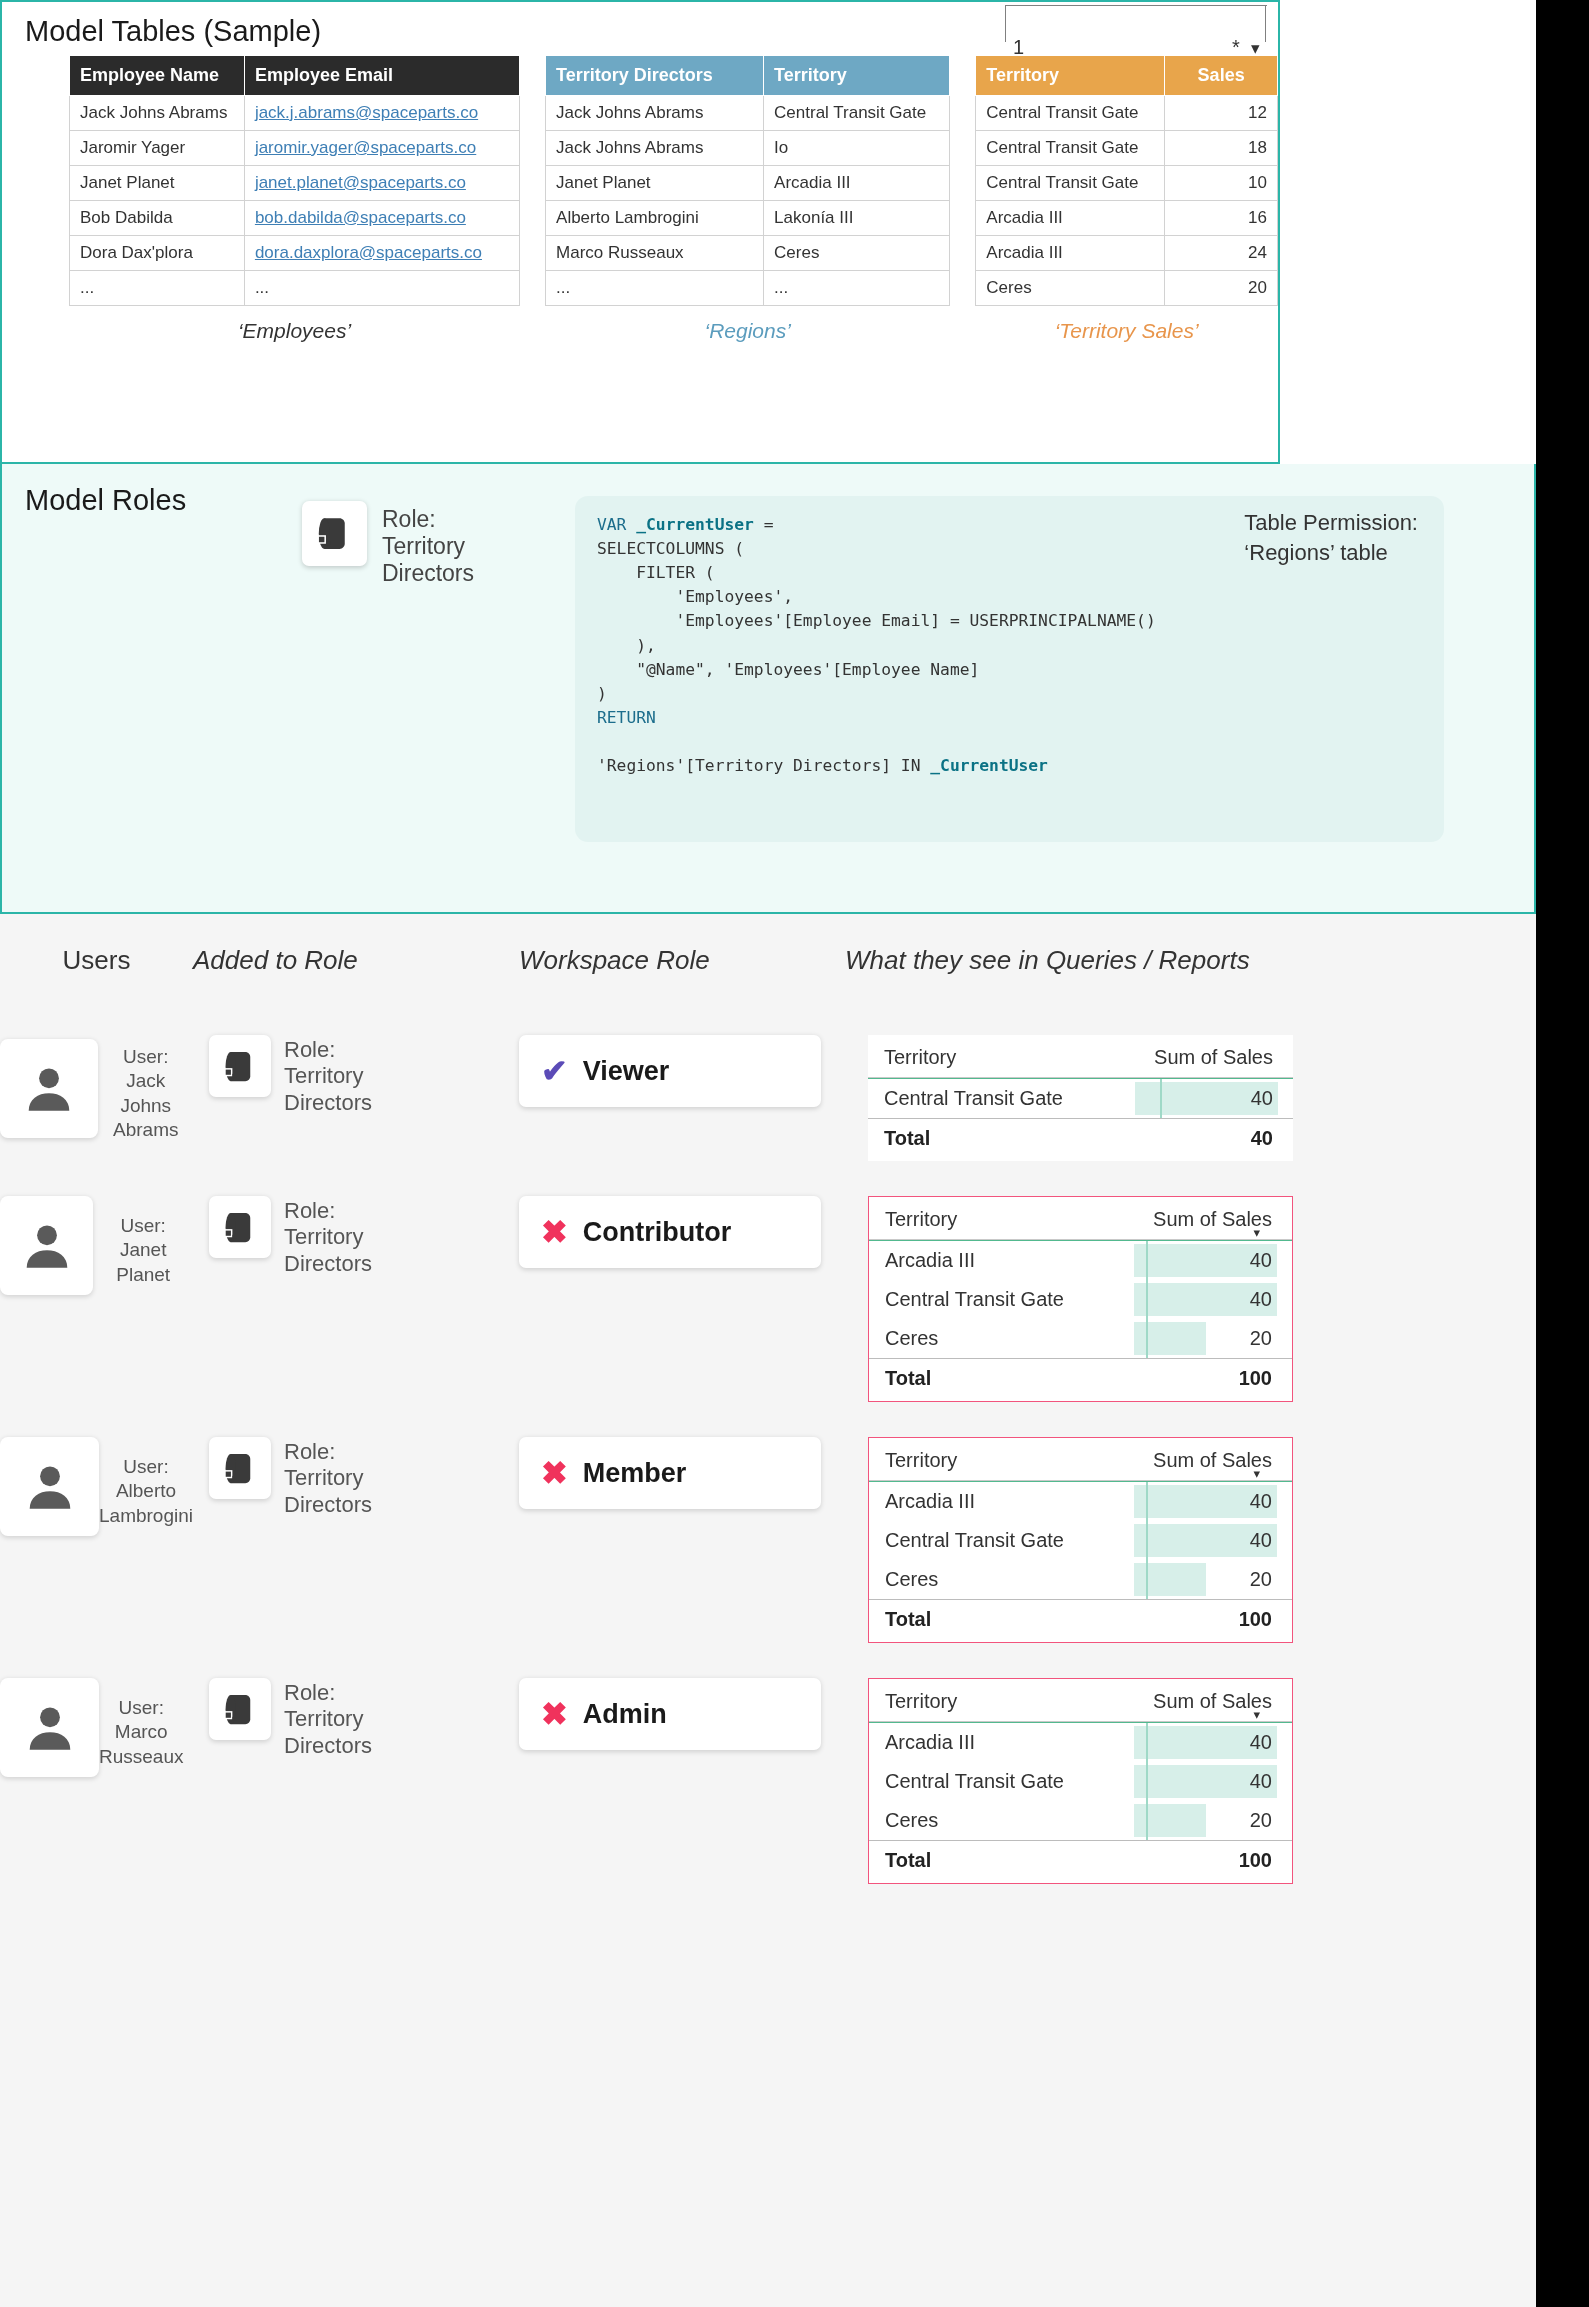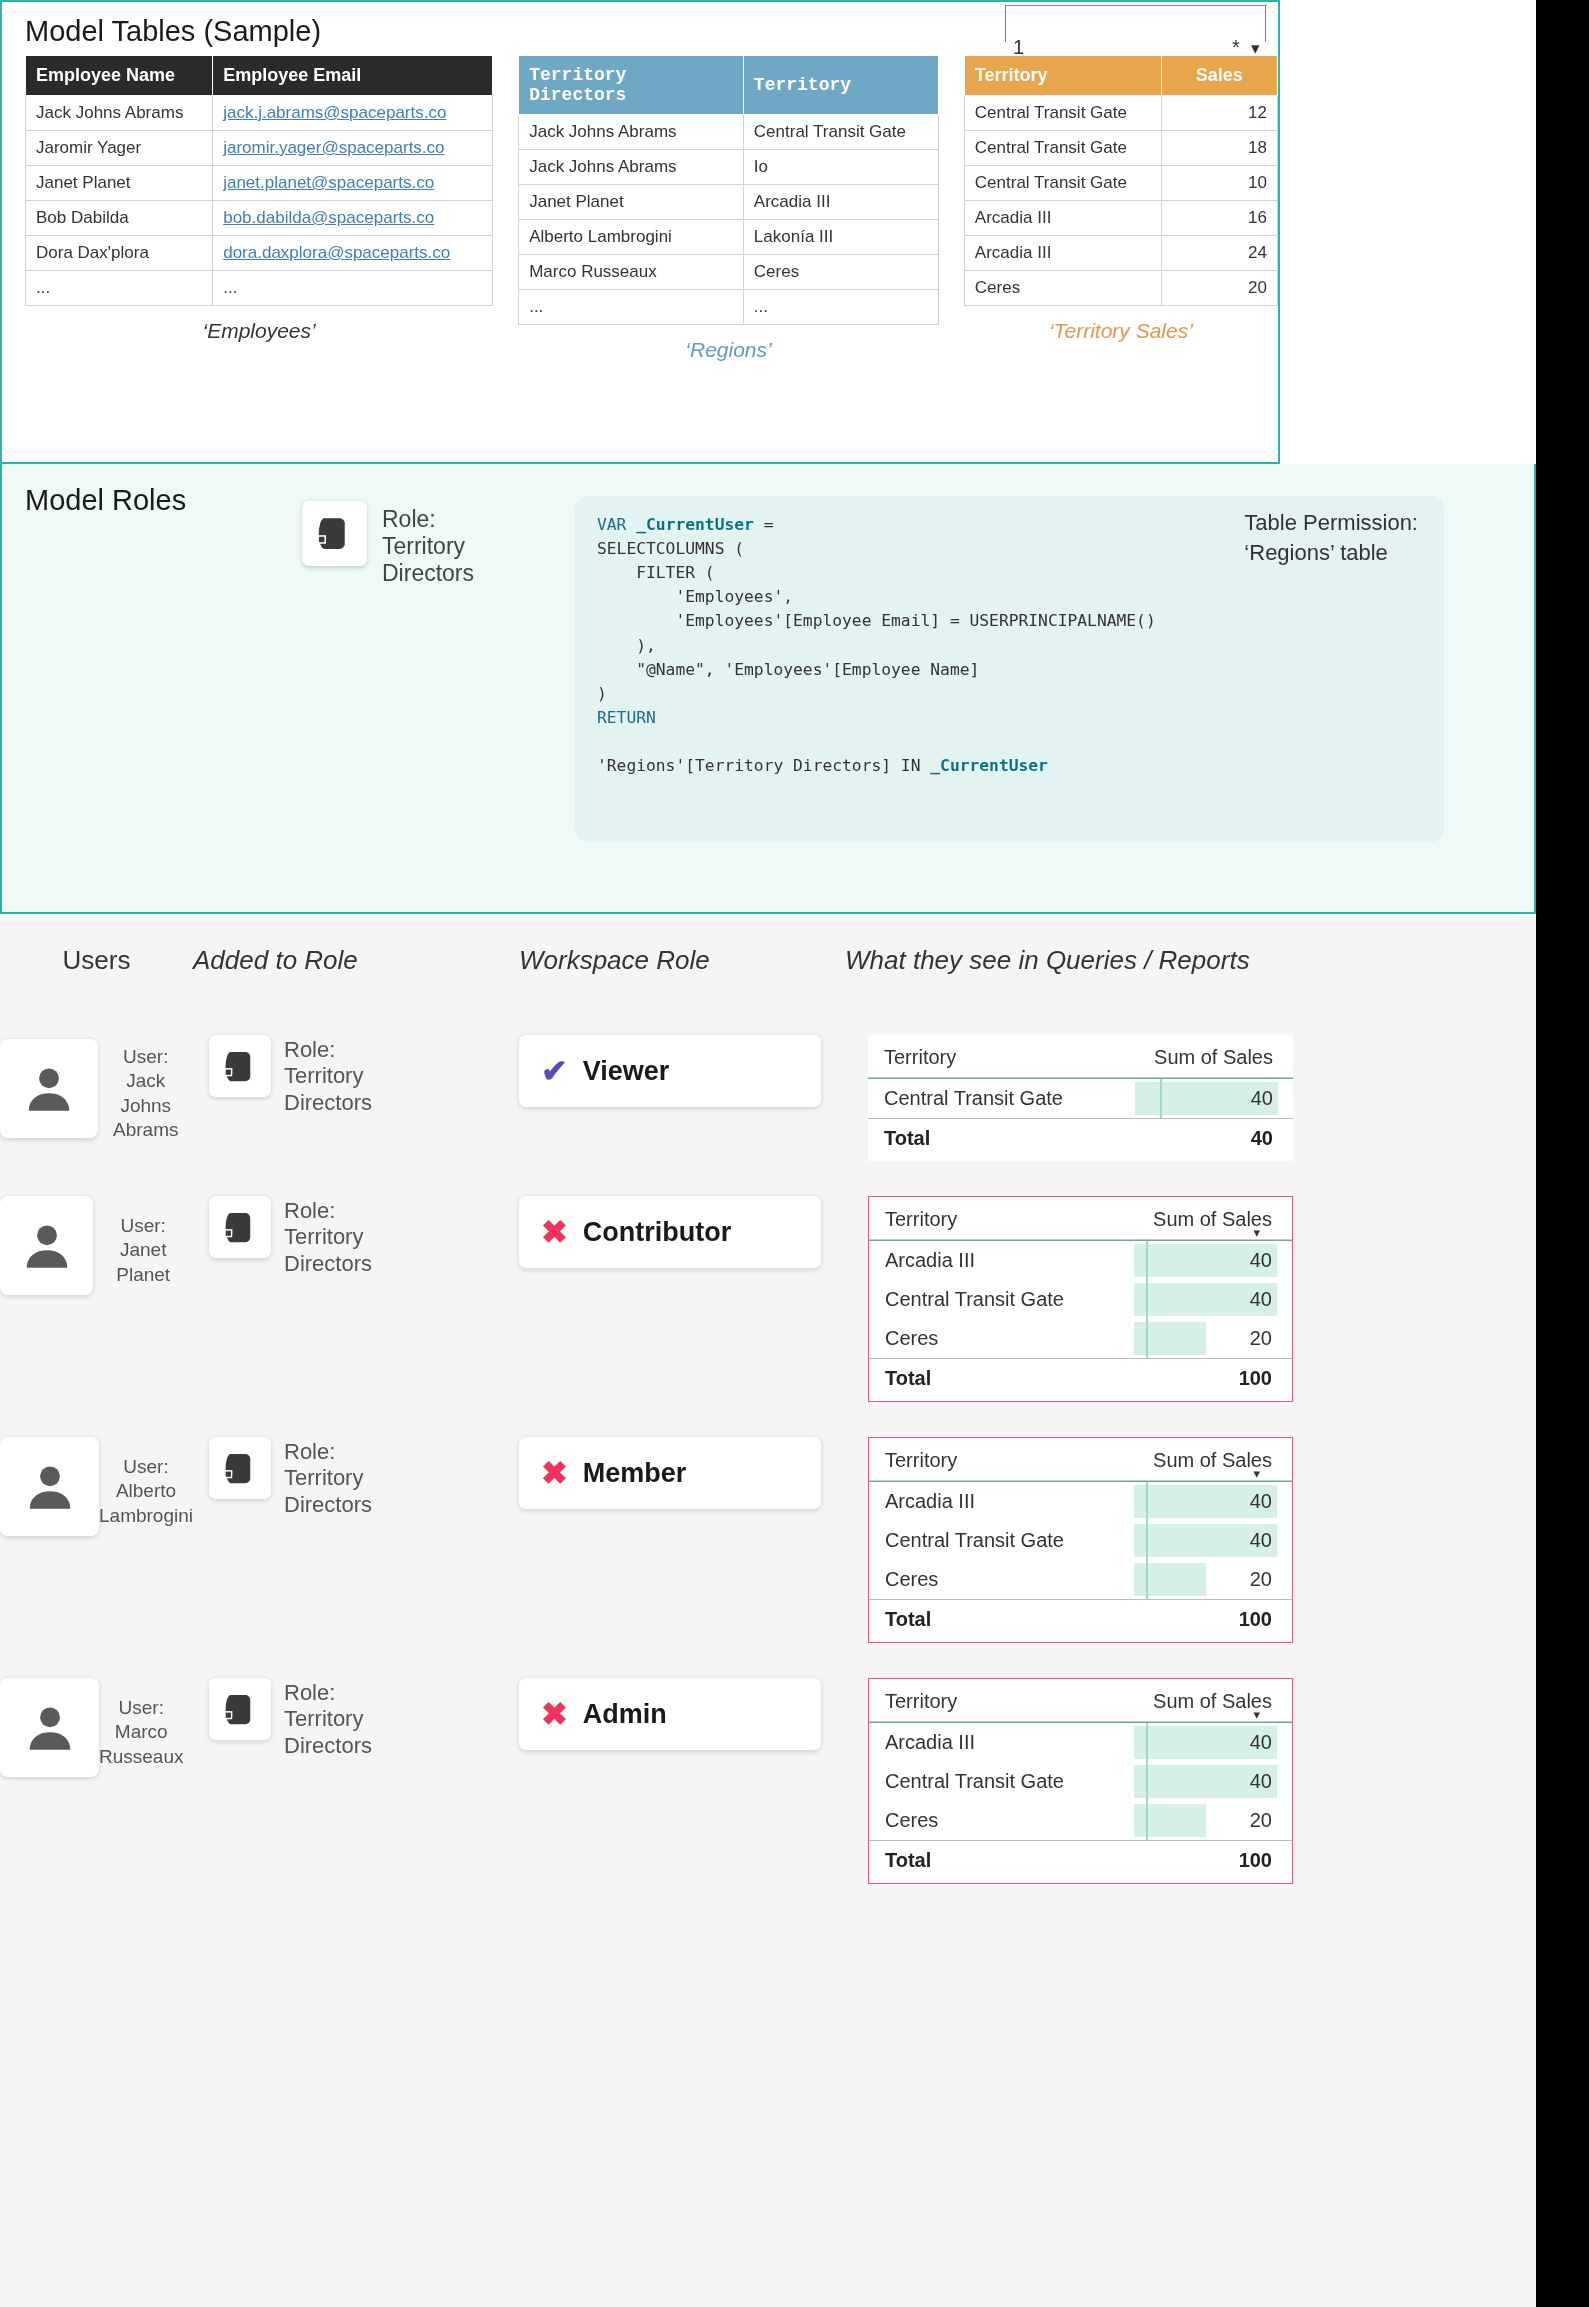--- a/index.html
+++ b/index.html
@@ -35,20 +35,21 @@
     color: #1a1a1a;
     padding: 13px 0 0 23px;
     font-weight: 400;
   }
   .tables-row {
     position: relative;
     margin-top: 7px;
     padding-left: 23px;
     display: flex;
     gap: 25px;
+    margin-left: 44px;
   }
   table.model-tbl {
     border-collapse: collapse;
     font-size: 17px;
     background: #ffffff;
   }
   table.model-tbl th {
     font-weight: bold;
     font-size: 18px;
     padding: 9px 10px;
@@ -57,21 +58,21 @@
     color: #ffffff;
   }
   table.model-tbl td {
     padding: 7px 10px;
     border: 1px solid #d2d2d2;
     color: #333333;
     font-size: 17px;
     background: #ffffff;
   }
   .tbl-employees th { background: #2b2b2b; }
-  .tbl-regions th { background: #6ea8c4; font-family: Liberation Mono, monospace; }
+  .tbl-regions th { background: #6ea8c4; }
   .tbl-sales th { background: #e8a54b; }
   .tbl-employees td.c1 { width: 212px; }
   .tbl-employees td.c2 { width: 277px; }
   .tbl-regions td.c1 { width: 237px; }
   .tbl-regions td.c2 { width: 198px; }
   .tbl-sales td.c1 { width: 205px; }
   .tbl-sales td.c2 { width: 109px; text-align: right; }
   .tbl-sales th.s2 { text-align: center; }
   .email-link {
     color: #3e7fb5;

